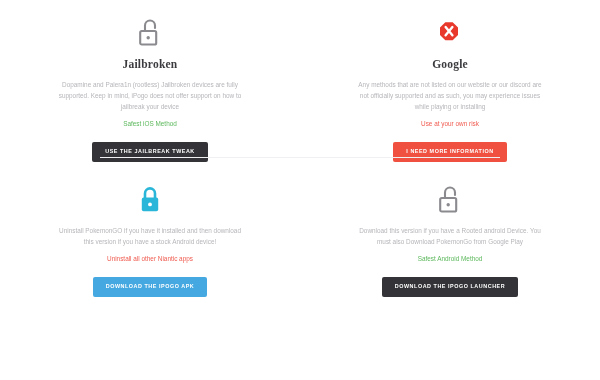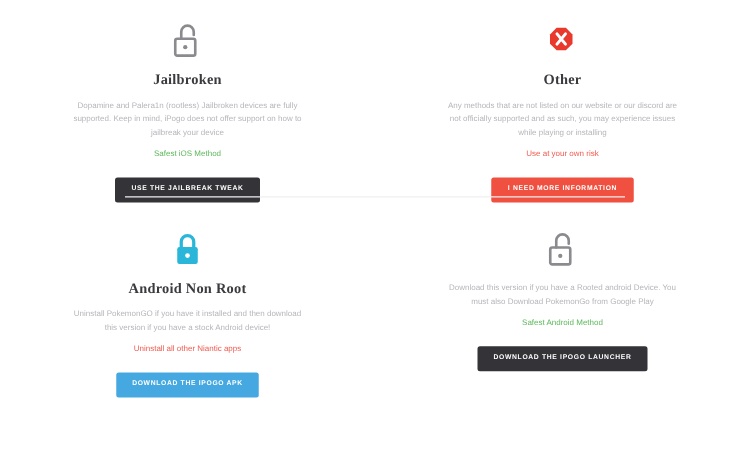--- a/index.html
+++ b/index.html
@@ -123,35 +123,34 @@
       <button class="btn btn-dark">USE THE JAILBREAK TWEAK</button>
     </div>
 
     <div class="cell row-top">
       <div class="icon-wrap">
         <svg width="26" height="30" viewBox="0 0 26 30" aria-hidden="true">
           <polygon points="8.3,4.2 15.7,4.2 21,9.5 21,16.9 15.7,22.2 8.3,22.2 3,16.9 3,9.5" fill="#e8392c"></polygon>
           <path d="M8.6 9.1 L15.4 17.3 M15.4 9.1 L8.6 17.3" stroke="#ffffff" stroke-width="2.4" stroke-linecap="round"></path>
         </svg>
       </div>
-      <div class="heading">Other</div>
+      <div class="heading">Google</div>
       <p class="body-text">Any methods that are not listed on our website or our discord are not officially supported and as such, you may experience issues while playing or installing</p>
       <div class="accent-line accent-red">Use at your own risk</div>
       <button class="btn btn-red">I NEED MORE INFORMATION</button>
     </div>
 
     <div class="cell row-bottom">
       <div class="icon-wrap">
         <svg width="26" height="30" viewBox="0 0 26 30" aria-hidden="true">
           <path d="M8 13 L8 8.4 A5 5 0 0 1 18 8.4 L18 13" fill="none" stroke="#29b6d8" stroke-width="2.6" stroke-linecap="round"></path>
           <rect x="4.8" y="12.6" width="16.4" height="13.6" rx="1.8" fill="#29b6d8"></rect>
           <circle cx="13" cy="19.4" r="1.9" fill="#ffffff"></circle>
         </svg>
       </div>
-      <div class="heading">Android Non Root</div>
       <p class="body-text">Uninstall PokemonGO if you have it installed and then download this version if you have a stock Android device!</p>
       <div class="accent-line accent-red">Uninstall all other Niantic apps</div>
       <button class="btn btn-blue">DOWNLOAD THE IPOGO APK</button>
     </div>
 
     <div class="cell row-bottom">
       <div class="icon-wrap">
         <svg width="26" height="30" viewBox="0 0 26 30" aria-hidden="true">
           <path d="M8 13 L8 7.5 A5 5 0 0 1 18 7.5 L18 10" fill="none" stroke="#8a8a8f" stroke-width="2.1" stroke-linecap="round"></path>
           <rect x="3.2" y="13" width="16" height="13.5" rx="1.6" fill="none" stroke="#8a8a8f" stroke-width="2.1"></rect>

